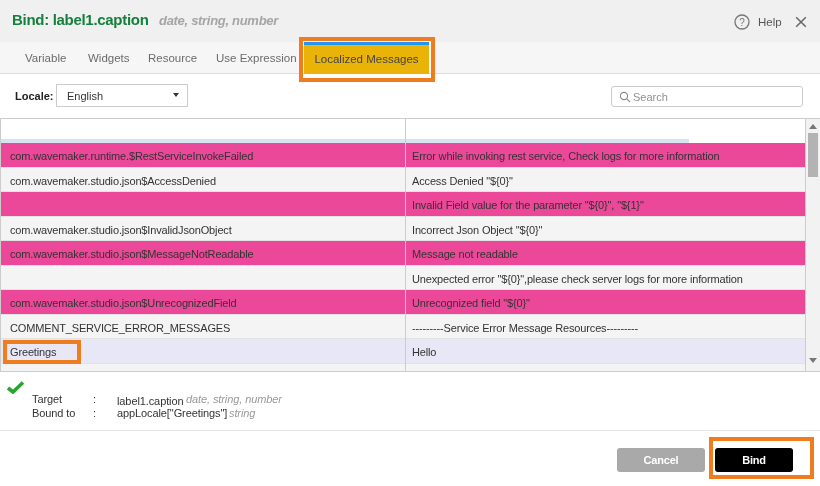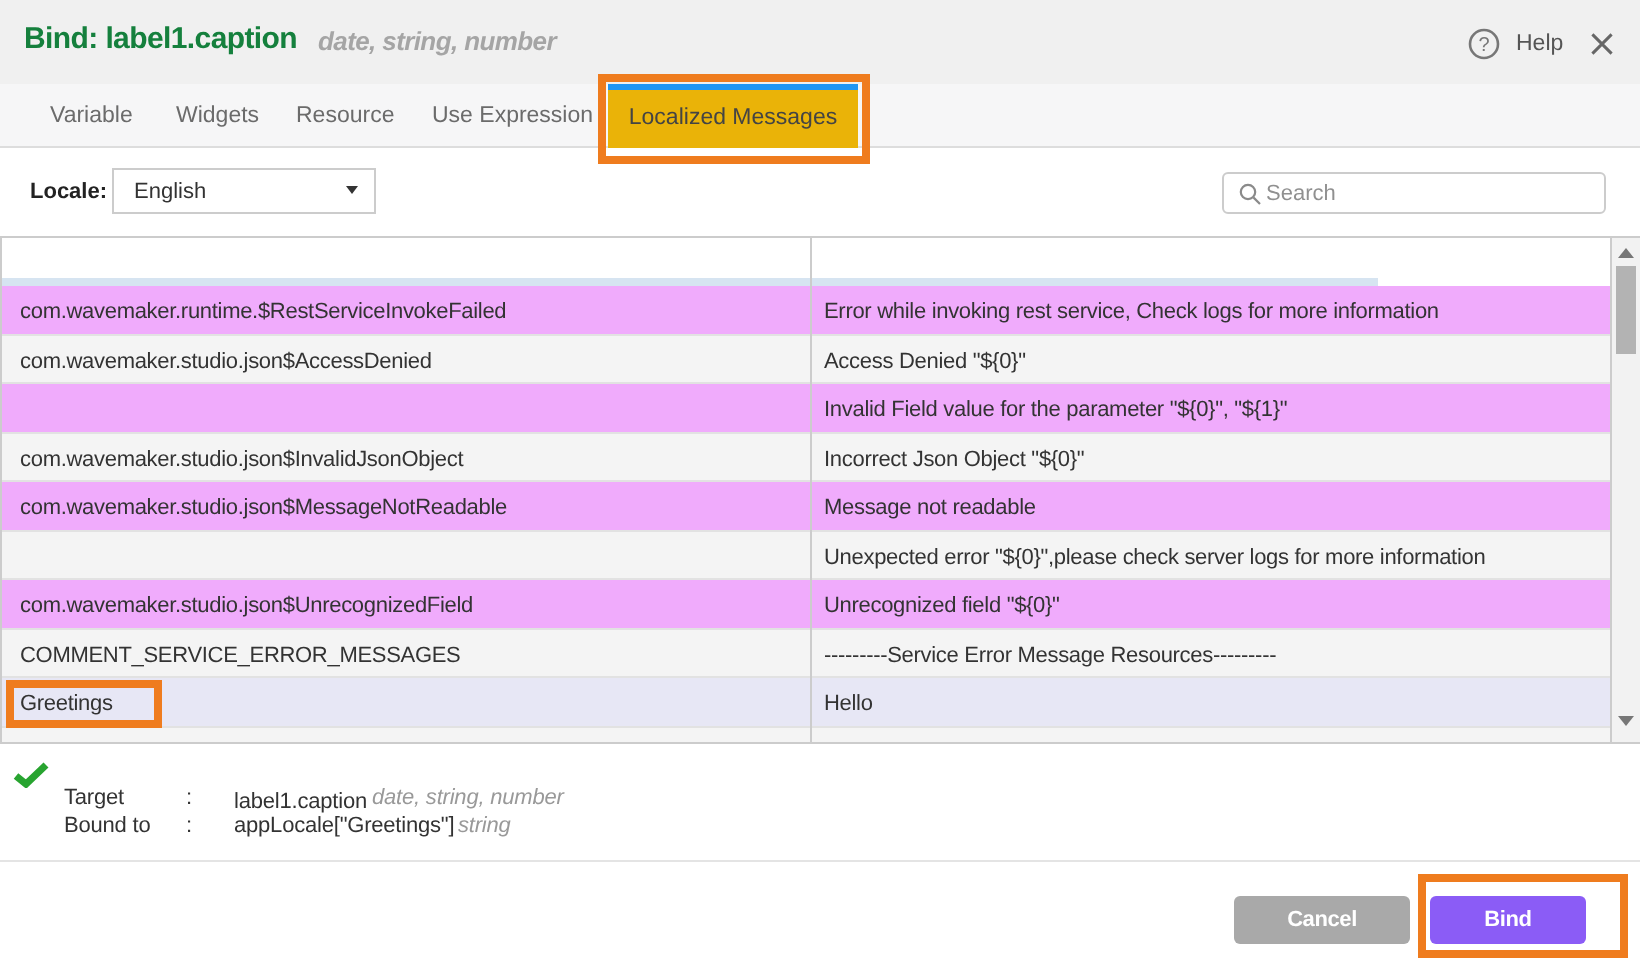--- a/index.html
+++ b/index.html
@@ -24,36 +24,36 @@
   #search .ph{position:absolute;left:21px;top:4px;font-size:11px;color:#909090;}
   
   #tbl{position:absolute;left:0;top:118px;width:820px;height:254px;border:1px solid #ccc;box-sizing:border-box;background:#fff;}
   #thead{position:absolute;left:0;top:0;width:688px;height:24px;background:#d6e4f1;border-bottom:1px solid #bbb;box-sizing:border-box;margin-top:20px;}
   .hk{position:absolute;left:9px;top:6px;font-size:11px;font-weight:bold;color:#333;letter-spacing:-0.1px;}
   .hv{position:absolute;left:411px;top:6px;font-size:11px;font-weight:bold;color:#333;letter-spacing:-0.1px;text-align:center;}
   .row{position:absolute;left:0;width:804px;height:24.5px;box-sizing:border-box;border-bottom:1px solid #e2e2e2;}
   .row .k{position:absolute;left:9px;top:7px;font-size:11px;color:#333;white-space:nowrap;letter-spacing:-0.15px;}
   .row .v{position:absolute;left:411px;top:7px;font-size:11px;color:#333;white-space:nowrap;letter-spacing:-0.15px;}
   .coldiv{position:absolute;left:404px;top:0;width:1px;height:252px;background:#ccc;}
-  .odd{background:#f0abfc;}
+  .odd{background:#ec4899;}
   .even{background:#f4f4f4;}
   .sel{background:#e7e7f5;}
   
   #sb{position:absolute;left:804px;top:0;width:15px;height:252px;background:#f2f2f2;border-left:1px solid #ccc;box-sizing:border-box;}
   #sb .thumb{position:absolute;left:2px;top:14px;width:10px;height:44px;background:#b3b3b3;}
   #sb .up{position:absolute;left:3px;top:5px;width:0;height:0;border-left:4px solid transparent;border-right:4px solid transparent;border-bottom:5px solid #777;}
   #sb .down{position:absolute;left:3px;top:239px;width:0;height:0;border-left:4px solid transparent;border-right:4px solid transparent;border-top:5px solid #777;}
   
   .info{position:absolute;font-size:11px;color:#333;white-space:nowrap;letter-spacing:-0.1px;}
   .it{font-style:italic;color:#999;}
   
   #fsep{position:absolute;left:0;top:430px;width:820px;height:1px;background:#e4e4e4;}
   .btn{position:absolute;top:448px;height:24px;border-radius:3px;color:#fff;font-size:11px;font-weight:bold;text-align:center;line-height:24px;letter-spacing:-0.2px;}
   #btn-cancel{left:617px;width:88px;background:#a9a9a9;}
-  #btn-bind{left:715px;width:78px;background:#8b5cf6;}
+  #btn-bind{left:715px;width:78px;background:#000000;}
   
   .ann{position:absolute;border:4px solid #ef7c1e;box-sizing:border-box;}
   #ann-tab{left:299px;top:37px;width:136px;height:45px;}
   #ann-greet{left:3px;top:340px;width:78px;height:24px;}
   #ann-bind{left:709px;top:437px;width:105px;height:42px;}
 </style>
 </head>
 <body>
 <div id="dlg">
   <div id="hdr"></div>

